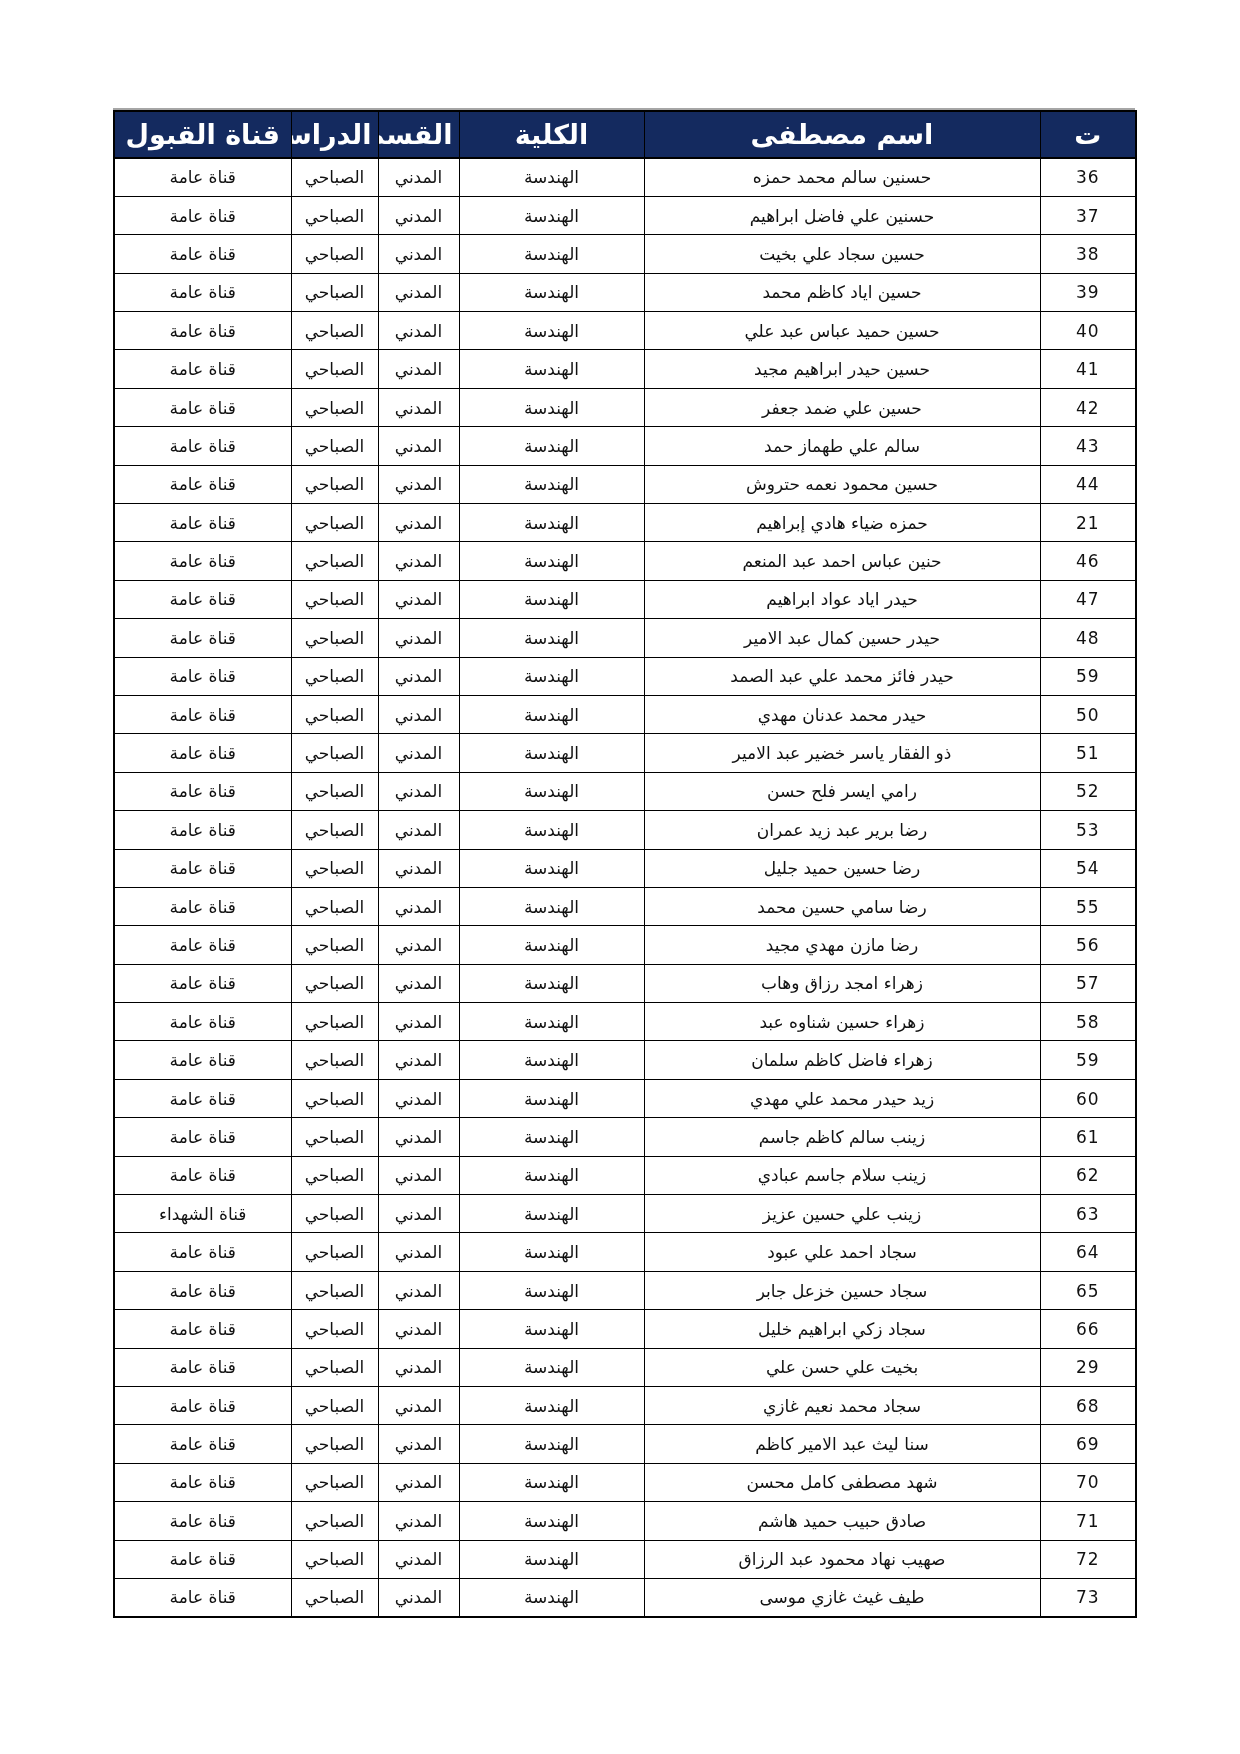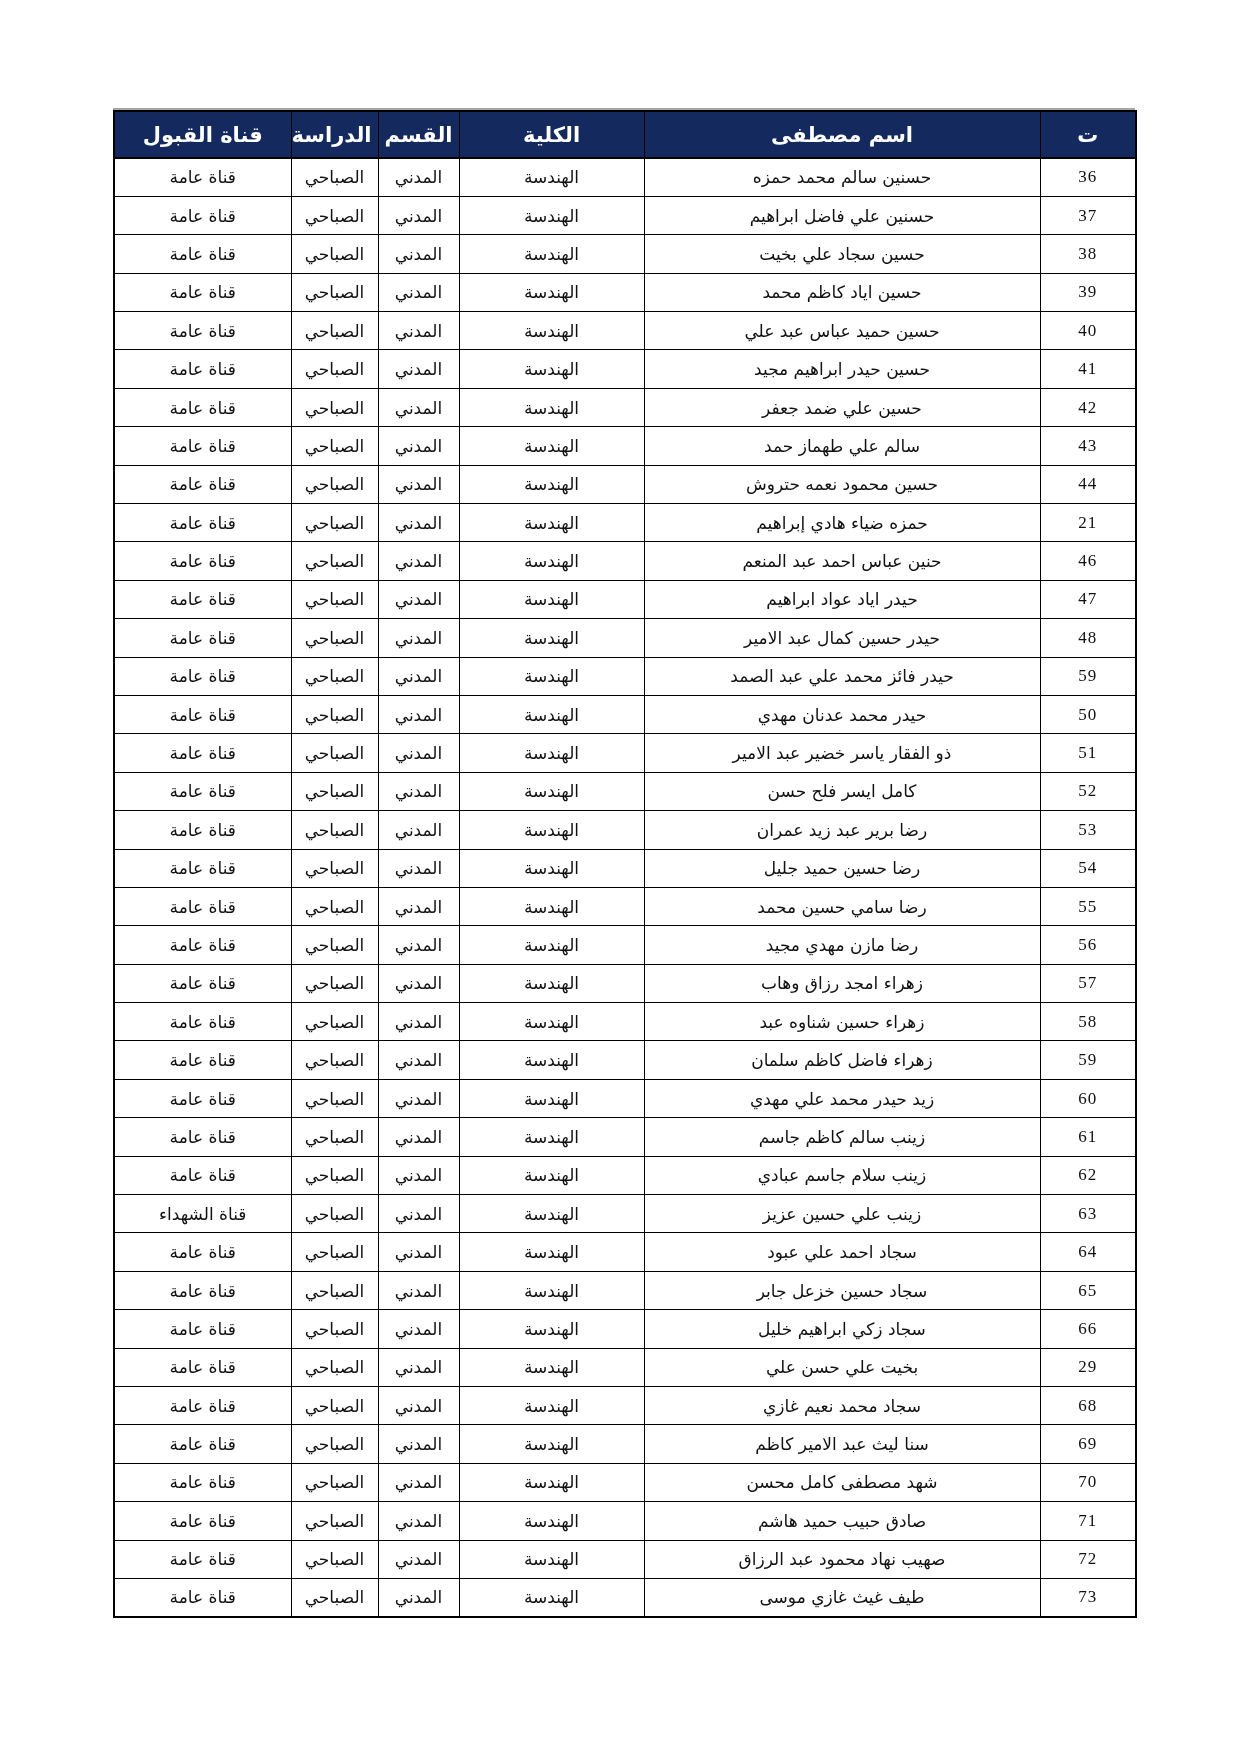--- a/index.html
+++ b/index.html
@@ -42,36 +42,36 @@
     vertical-align:middle;
     padding:0 6px;
     overflow:hidden;
     white-space:nowrap;
     box-sizing:border-box;
   }
   table.students th{
     background:var(--header-bg);
     color:var(--header-text);
     height:47px;
-    font-size:21px;
+    font-size:27px;
     font-weight:bold;
     border-bottom:2px solid var(--border);
   }
   table.students td{
     color:var(--body-text);
     height:38.4px;
     font-size:17px;
   }
   col.c-num{width:96px;}
   col.c-name{width:396px;}
   col.c-college{width:185px;}
   col.c-dept{width:81px;}
   col.c-study{width:87px;}
   col.c-channel{width:177px;}
-  td.cell-num{font-size:18.5px;letter-spacing:1px;font-family:Liberation Serif, serif;}
+  td.cell-num{font-size:18.5px;letter-spacing:1px;}
 </style>
 </head>
 <body>
 
 <div class="page">
   <div class="table-wrap">
     <div class="top-shadow"></div>
     <table class="students">
       <colgroup>
           <col class="c-num">
@@ -215,21 +215,21 @@
           <tr>
             <td class="cell-num">51</td>
             <td class="cell-name">ذو الفقار ياسر خضير عبد الامير</td>
             <td class="cell-college">الهندسة</td>
             <td class="cell-dept">المدني</td>
             <td class="cell-study">الصباحي</td>
             <td class="cell-channel">قناة عامة</td>
           </tr>
           <tr>
             <td class="cell-num">52</td>
-            <td class="cell-name">كامل ايسر فلح حسن</td>
+            <td class="cell-name">رامي ايسر فلح حسن</td>
             <td class="cell-college">الهندسة</td>
             <td class="cell-dept">المدني</td>
             <td class="cell-study">الصباحي</td>
             <td class="cell-channel">قناة عامة</td>
           </tr>
           <tr>
             <td class="cell-num">53</td>
             <td class="cell-name">رضا برير عبد زيد عمران</td>
             <td class="cell-college">الهندسة</td>
             <td class="cell-dept">المدني</td>

